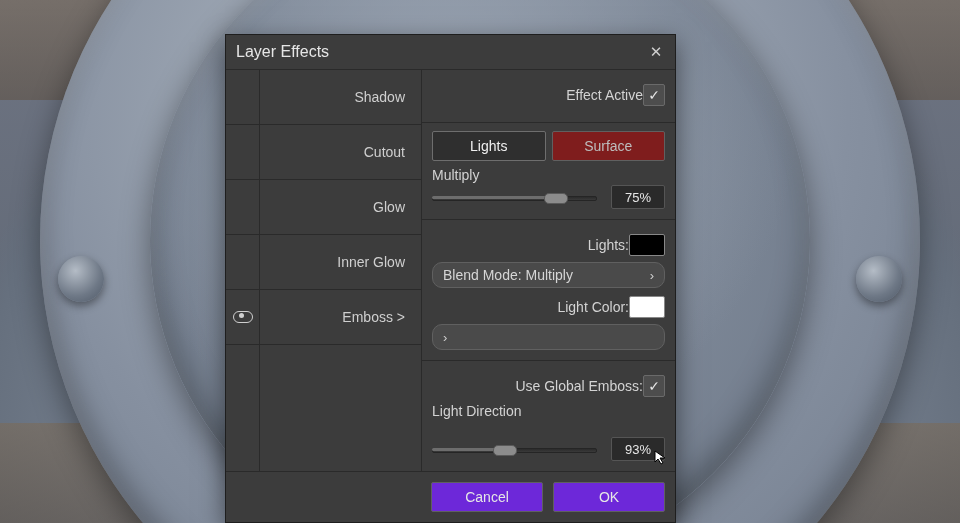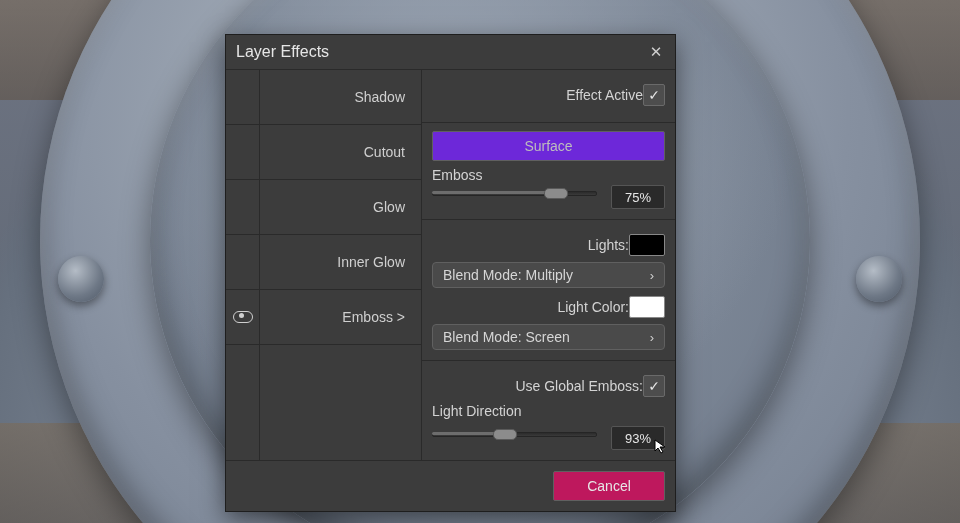--- a/index.html
+++ b/index.html
@@ -75,42 +75,42 @@
   .section{border-bottom:1px solid #2a2a2a;padding:8px 10px 10px 10px}
   .row{display:flex;align-items:center;justify-content:flex-end;gap:0;margin:6px 0}
   .row.label-left{justify-content:flex-start}
   .lbl{color:#d3d3d3}
   .check{
     width:20px;height:20px;border:1px solid #6a6a6a;background:#4d4d4d;border-radius:2px;
     display:flex;align-items:center;justify-content:center;color:#e6e6e6;font-size:14px;
   }
   .tabs{display:flex;gap:6px;margin-bottom:2px}
   .tab{flex:1;height:28px;display:flex;align-items:center;justify-content:center;
-    background:#6d28d9;border:1px solid #606060;border-radius:2px;color:#bdbdbd;cursor:pointer}
+    background:#7f1d1d;border:1px solid #606060;border-radius:2px;color:#bdbdbd;cursor:pointer}
   .tab.active{background:#2f2f2f;color:#f0f0f0;border-color:#6e6e6e}
-  .slider-row{display:flex;gap:14px}
+  .slider-row{display:flex;align-items:center;gap:14px}
   .slider{position:relative;flex:1;height:14px}
   .track{position:absolute;left:0;right:0;top:6px;height:3px;border-radius:2px;
     background:linear-gradient(#2b2b2b,#3a3a3a);border:1px solid #252525}
   .fill{position:absolute;left:0;top:6px;height:3px;border-radius:2px;background:#6d6d6d}
   .thumb{position:absolute;top:3px;width:22px;height:9px;border-radius:5px;
     background:#8c8c8c;border:1px solid #5a5a5a;transform:translateX(-50%)}
   .valbox{min-width:40px;height:22px;padding:0 6px;background:#2a2a2a;border:1px solid #555;
     border-radius:2px;display:flex;align-items:center;justify-content:center;color:#e6e6e6;font-size:13px}
   .swatch{width:34px;height:20px;border:1px solid #888;border-radius:2px}
   .swatch.black{background:#000}
   .swatch.white{background:#fff}
-  .dropdown{height:26px;background:#4a4a4a;border:1px solid #606060;border-radius:4px;
+  .dropdown{height:26px;background:#4a4a4a;border:1px solid #606060;border-radius:10px;
     display:flex;align-items:center;justify-content:space-between;padding:0 10px;color:#d6d6d6;width:100%;box-sizing:border-box}
   .chevron{color:#cfcfcf;font-size:13px}
   .cursor{position:absolute;width:16px;height:16px;pointer-events:none}
   .cursor svg{display:block}
   
   .footer{display:flex;justify-content:flex-end;gap:10px;padding:10px;border-top:1px solid #2a2a2a}
-  .btn{width:110px;height:28px;background:#be185d;border:1px solid #606060;border-radius:2px;
+  .btn{width:110px;height:28px;background:#6d28d9;border:1px solid #606060;border-radius:2px;
     display:flex;align-items:center;justify-content:center;color:#e6e6e6;cursor:pointer}
 </style>
 </head>
 <body>
 
 <div class="bg">
   <div class="wood top"></div>
   <div class="wood bot"></div>
   <div class="plate outer"></div>
   <div class="plate inner"></div>
@@ -160,24 +160,25 @@
 
       <div class="section">
         <div class="row">
           <span class="lbl">Effect Active</span>
           <span class="check">✓</span>
         </div>
       </div>
 
       <div class="section">
         <div class="tabs">
+          <div class="tab active">Lights</div>
           <div class="tab">Surface</div>
         </div>
         <div class="row label-left" style="margin-bottom:2px">
-          <span class="lbl">Emboss</span>
+          <span class="lbl">Multiply</span>
         </div>
         <div class="slider-row">
           <div class="slider">
             <div class="track"></div>
             <div class="fill" style="width:75%"></div>
             <div class="thumb" style="left:75%"></div>
           </div>
           <div class="valbox">75%</div>
         </div>
       </div>
@@ -189,31 +190,30 @@
         </div>
         <div class="dropdown">
           <span>Blend Mode: Multiply</span>
           <span class="chevron">›</span>
         </div>
         <div class="row" style="margin-top:8px">
           <span class="lbl">Light Color:</span>
           <span class="swatch white"></span>
         </div>
         <div class="dropdown">
-          <span>Blend Mode: Screen</span>
           <span class="chevron">›</span>
         </div>
       </div>
 
       <div class="section" style="border-bottom:none;position:relative">
         <div class="row">
           <span class="lbl">Use Global Emboss:</span>
           <span class="check">✓</span>
         </div>
-        <div class="row label-left" style="margin-bottom:7px">
+        <div class="row label-left" style="margin-bottom:18px">
           <span class="lbl">Light Direction</span>
         </div>
         <div class="slider-row">
           <div class="slider">
             <div class="track"></div>
             <div class="fill" style="width:44%"></div>
             <div class="thumb" style="left:44%"></div>
           </div>
           <div class="valbox">93%</div>
         </div>
@@ -222,15 +222,16 @@
               <path d="M2 2 L2 13 L5 10 L8 15 L10 14 L7 9 L12 9 Z" fill="#fff" stroke="#000" stroke-width="1"></path>
             </svg>
         </div>
       </div>
 
     </div>
   </div>
 
   <div class="footer">
     <div class="btn">Cancel</div>
+    <div class="btn">OK</div>
   </div>
 
 </div>
 
 </body></html>

